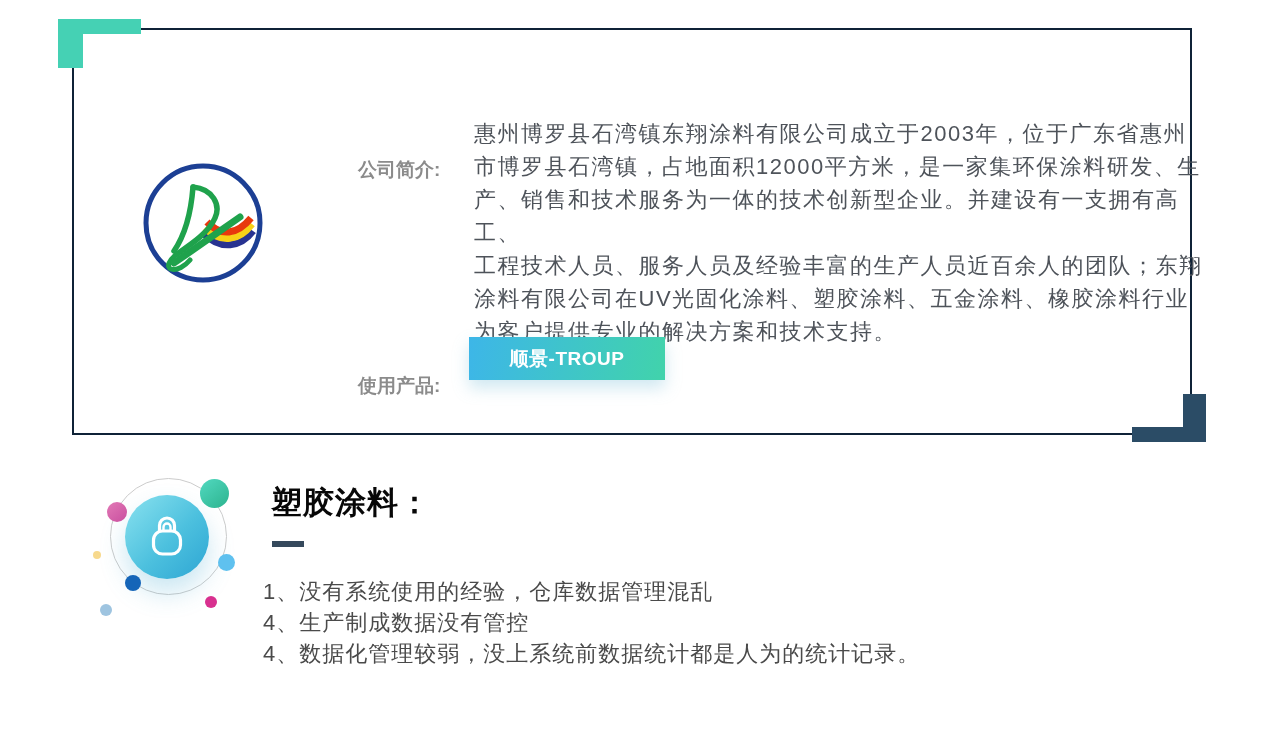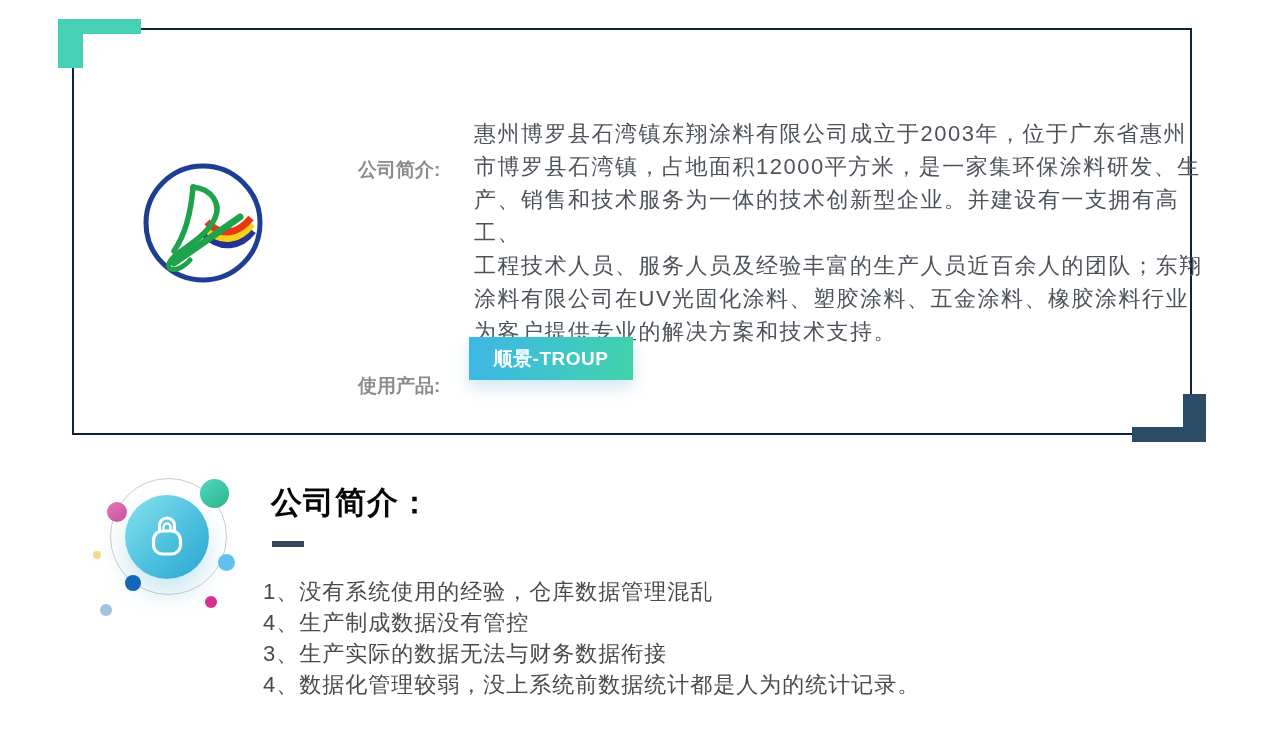--- a/index.html
+++ b/index.html
@@ -29,21 +29,21 @@
     font-size:19px;line-height:24px;font-weight:bold;color:#8b8b8b;
   }
   .intro-label{top:140px;}
   .product-label{top:356px;}
   .intro-text{
     position:absolute;left:462px;top:105px;width:740px;margin:12px;
     font-size:22px;line-height:33px;letter-spacing:1.5px;color:#4e535a;
     white-space:pre-line;
   }
   .product-button{
-    position:absolute;left:469px;top:337px;width:164px;height:43px;
+    position:absolute;left:469px;top:337px;width:196px;height:43px;
     border:none;display:flex;align-items:center;justify-content:center;
     background:linear-gradient(100deg,#3db6e8 0%,#41d3ab 100%);
     color:#ffffff;font-size:19px;font-weight:bold;
     font-family:"Liberation Sans","DejaVu Sans",sans-serif;
     box-shadow:0 8px 16px rgba(120,190,215,0.35);cursor:pointer;letter-spacing:0.5px;
   }
 
   
   .lock-ring{
     position:absolute;left:110px;top:478px;width:117px;height:117px;
@@ -125,23 +125,22 @@
     </span>
   </div>
   <div class="dot dot-pink"></div>
   <div class="dot dot-teal"></div>
   <div class="dot dot-yellow"></div>
   <div class="dot dot-lightblue"></div>
   <div class="dot dot-darkblue"></div>
   <div class="dot dot-magenta"></div>
   <div class="dot dot-paleblue"></div>
 
-  <h2 class="troubles-heading">公司简介：</h2>
+  <h2 class="troubles-heading">塑胶涂料：</h2>
   <div class="heading-dash"></div>
 
   <ul class="troubles-list">
     <li>1、没有系统使用的经验，仓库数据管理混乱</li>
     <li>4、生产制成数据没有管控</li>
-    <li>3、生产实际的数据无法与财务数据衔接</li>
     <li>4、数据化管理较弱，没上系统前数据统计都是人为的统计记录。</li>
   </ul>
 
 </div>
 
 </body></html>

